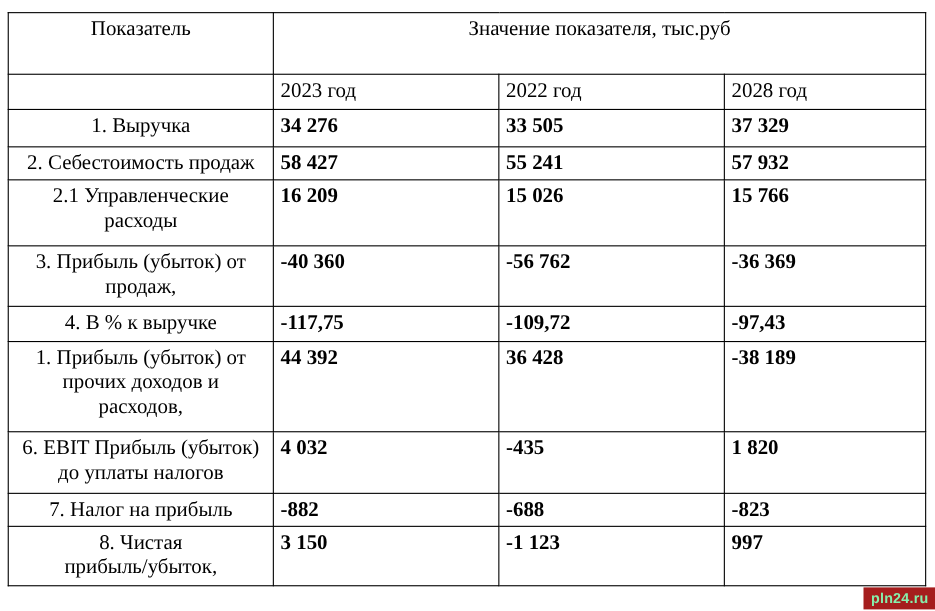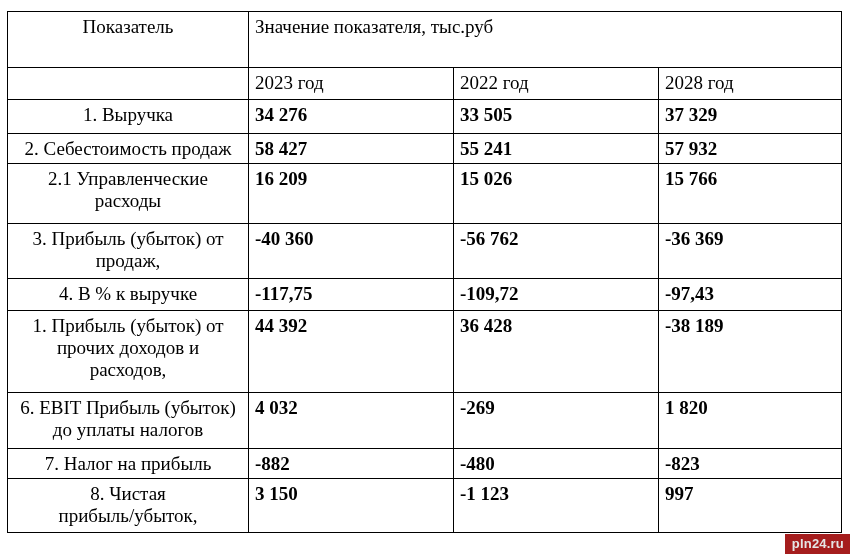--- a/index.html
+++ b/index.html
@@ -38,36 +38,36 @@
   td.num-cell {
     text-align: left;
     white-space: nowrap;
     font-weight: bold;
   }
   td.th-indicator {
     vertical-align: top;
     text-align: center;
   }
   td.th-value {
-    text-align: left;
+    text-align: center;
     vertical-align: bottom;
     padding-bottom: 6px;
   }
   td.year-cell {
     text-align: left;
     vertical-align: middle;
     padding-top: 2px;
     padding-bottom: 2px;
   }
   .watermark {
     position: absolute;
     right: 0;
     bottom: 1px;
     background: #a51d1d;
-    color: #e5e5e5;
+    color: #86efac;
     font-family: "Liberation Sans", "DejaVu Sans", sans-serif;
     font-weight: bold;
     font-size: 13px;
     line-height: 1;
     padding: 3px 6px 4px 7px;
     letter-spacing: 0.2px;
   }
 </style>
 </head>
 <body>
@@ -128,27 +128,27 @@
 прочих доходов и
 расходов,</td>
       <td class="num-cell">44 392</td>
       <td class="num-cell">36 428</td>
       <td class="num-cell">-38 189</td>
     </tr>
     <tr style="height:56px">
       <td class="label-cell">6. EBIT Прибыль (убыток)
 до уплаты налогов</td>
       <td class="num-cell">4 032</td>
-      <td class="num-cell">-269</td>
+      <td class="num-cell">-435</td>
       <td class="num-cell">1 820</td>
     </tr>
     <tr style="height:20px">
       <td class="label-cell">7. Налог на прибыль</td>
       <td class="num-cell">-882</td>
-      <td class="num-cell">-480</td>
+      <td class="num-cell">-688</td>
       <td class="num-cell">-823</td>
     </tr>
     <tr style="height:54px">
       <td class="label-cell">8. Чистая
 прибыль/убыток,</td>
       <td class="num-cell">3 150</td>
       <td class="num-cell">-1 123</td>
       <td class="num-cell">997</td>
     </tr>
   </tbody>

